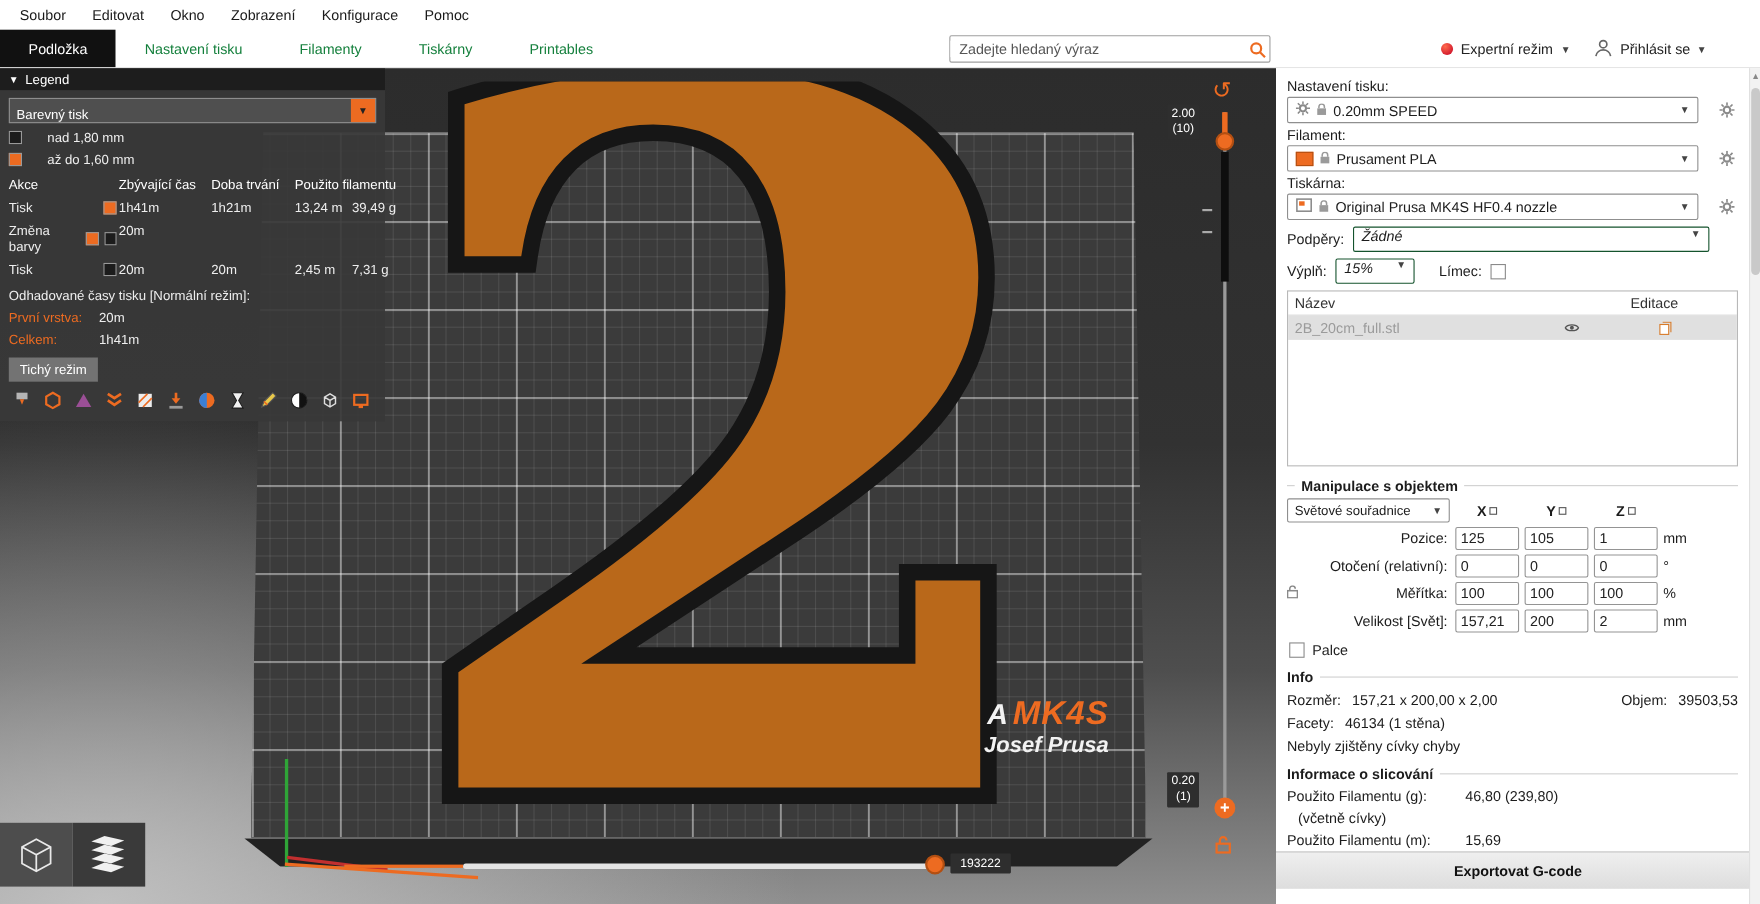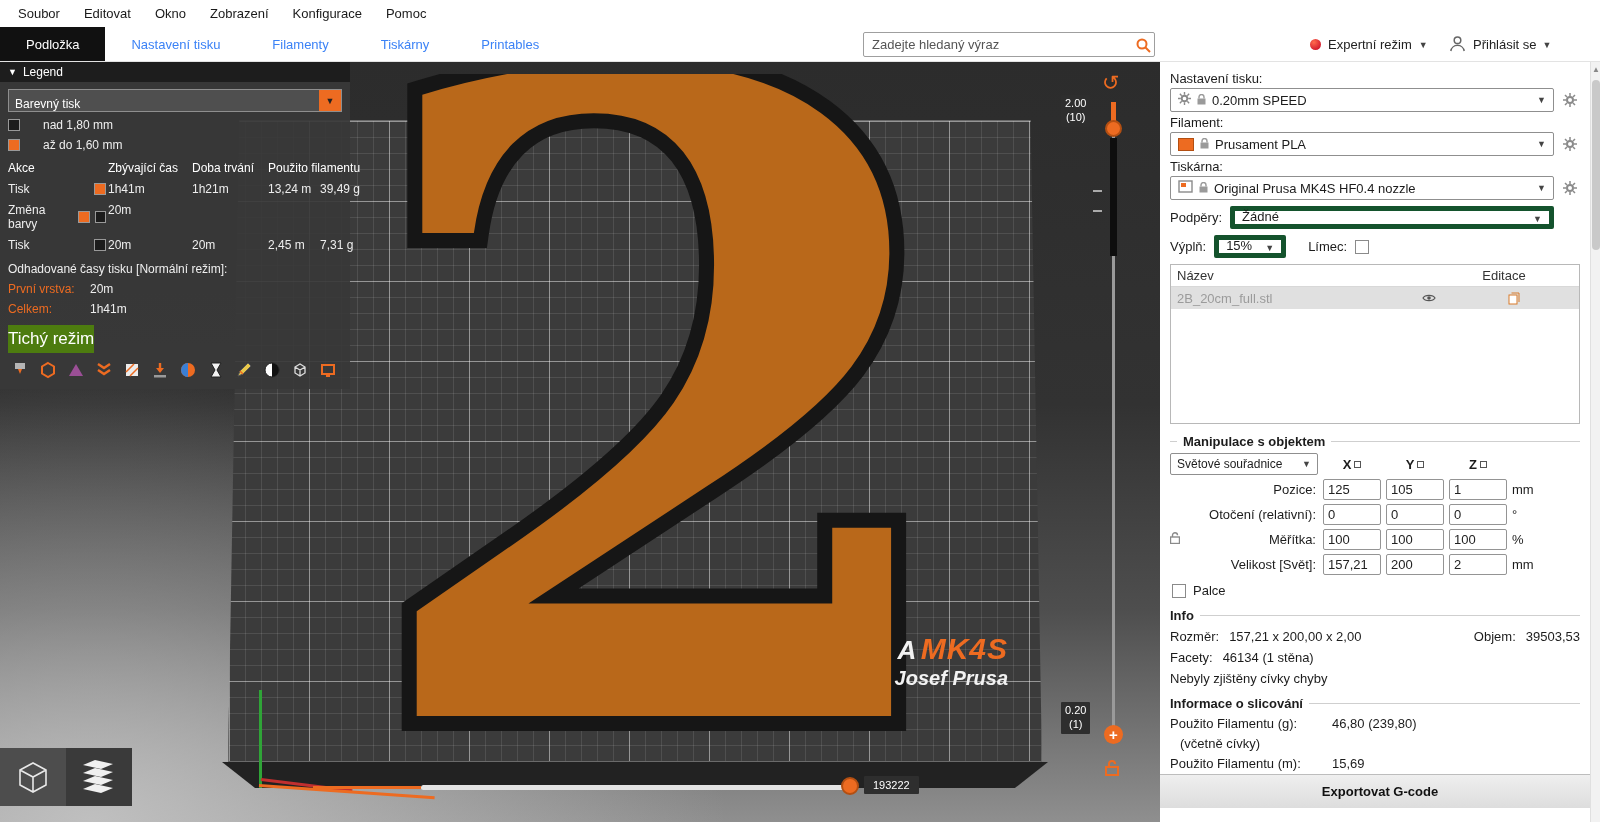--- a/index.html
+++ b/index.html
@@ -5,21 +5,21 @@
   * { margin:0; padding:0; box-sizing:border-box; }
   body { font-family:"Liberation Sans", sans-serif; background:#fff; }
   .window { position:relative; width:1600px; height:822px; overflow:hidden; background:#fff; }
 
   
   .menubar { height:27px; display:flex; align-items:center; padding-left:6px; font-size:13px; color:#1a1a1a; background:#fff; }
   .menu-item { padding:5px 12px; cursor:default; }
 
   
   .tabbar { position:relative; height:35px; background:#fff; border-bottom:1px solid #e3e3e3; display:flex; align-items:stretch; }
-  .tab { display:flex; align-items:center; padding:0 26px; font-size:13px; color:#3b82f6; }
+  .tab { display:flex; align-items:center; padding:0 26px; font-size:13px; color:#15803d; }
   .tab.active { background:#111; color:#fff; }
   .searchbox { position:absolute; left:863px; top:5px; width:292px; height:25px; border:1px solid #9f9f9f; border-radius:2px; display:flex; align-items:center; background:#fff; }
   .searchbox input { flex:1; border:none; outline:none; font-size:13px; padding:0 8px; color:#333; font-family:"Liberation Sans",sans-serif; }
   .searchbox input::placeholder { color:#555; }
   .search-ic { width:22px; display:flex; justify-content:center; }
   .expert { position:absolute; left:1310px; top:0; height:35px; display:flex; align-items:center; gap:7px; font-size:13px; color:#222; }
   .dot { width:11px; height:11px; border-radius:50%; background:radial-gradient(circle at 35% 30%, #ff6a4d, #c40023); }
   .login { position:absolute; left:1448px; top:0; height:35px; display:flex; align-items:center; gap:6px; font-size:13px; color:#222; }
   .chev { font-size:9px; color:#444; }
 
@@ -63,21 +63,21 @@
   .legend-combo .lc-btn { width:22px; height:21px; background:#ED6B21; display:flex; align-items:center; justify-content:center; color:#222; font-size:9px; }
   .lrange { display:flex; align-items:center; gap:23px; font-size:12px; margin-top:6px; }
   .swatch { width:12px; height:12px; border:1px solid #999; display:inline-block; }
   .ltable { display:grid; grid-template-columns:98px 82px 74px 50px 42px; font-size:12px; margin-top:9px; row-gap:7px; column-gap:2px; }
   .ltable .hdr { color:#fff; }
   .ltable .span2 { grid-column:span 2; }
   .lact { display:flex; align-items:center; gap:5px;justify-content:space-between; }
   .est-title { font-size:12px; margin-top:10px; }
   .est-row { font-size:12px; margin-top:6px; }
   .est-row .lab { color:#ED6B21; display:inline-block; width:82px; }
-  .stealth { display:inline-block; margin-top:9px; background:#4d7c0f; color:#fff; font-size:17px; padding:4px 0; }
+  .stealth { display:inline-block; margin-top:9px; background:#737373; color:#fff; font-size:12px; padding:4px 10px; }
   .tools { display:flex; align-items:center; gap:7px; padding:6px 4px 2px 2px; }
   .tool { width:22px; height:22px; display:flex; align-items:center; justify-content:center; }
 
   
   .vslider { position:absolute; z-index:5; }
   .rotate-btn { left:1102px; top:10px; color:#ED6B21; font-size:21px; line-height:1; }
   .vtrack { left:1112px; top:40px; width:3px; height:640px; background:#9a9a9a; }
   .vtrack-orange { left:1111px; top:40px; width:5px; height:28px; background:#ED6B21; }
   .vtrack-black { left:1110px; top:76px; width:7px; height:118px; background:#0e0e0e; }
   .vhandle { left:1105px; top:58px; width:17px; height:17px; border-radius:50%; background:#ED6B21; border:2px solid #b34f12; }
@@ -96,27 +96,27 @@
 
   
   .thumbs { position:absolute; left:0; top:686px; display:flex; z-index:6; }
   .thumb { width:66px; height:58px; display:flex; align-items:center; justify-content:center; }
   .thumb-3d { background:#4d4d4d; }
   .thumb-layers { background:#3a3a3a; }
 
   
   .panel { position:absolute; left:1160px; top:62px; width:430px; height:760px; background:#fff; padding:6px 10px 0 10px; font-size:13px; color:#1c1c1c; }
   .plabel { margin:3px 0 2px 0; }
-  .combo-row { display:flex; align-items:center; gap:6px; margin-bottom:2px; }
+  .combo-row { display:flex; align-items:center; gap:16px; margin-bottom:2px; }
   .combo { flex:1; height:24px; border:1px solid #8f8f8f; border-radius:2px; background:#fff; display:flex; align-items:center; gap:6px; padding:0 7px; font-size:13px; }
   .combo .ctext { flex:1; white-space:nowrap; overflow:hidden; }
   .gear-btn { width:20px; display:flex; justify-content:center; }
   .fil-swatch { width:16px; height:13px; background:#ED6B21; border:1px solid #b34f12; }
   .small-row { display:flex; align-items:center; gap:8px; margin:6px 0; }
-  .combo-sm { height:23px; border:5px solid #14532d; border-radius:2px; display:flex; align-items:flex-end; gap:6px; padding:0 7px; font-size:13px; }
+  .combo-sm { height:23px; border:1px solid #14532d; border-radius:2px; display:flex; align-items:flex-start; gap:6px; padding:0 7px; font-size:13px;font-style:italic; }
   .cbx { width:14px; height:14px; border:1px solid #8a8a8a; background:#fff; display:inline-block; }
 
   .objtable { border:1px solid #b8b8b8; height:160px; margin-top:6px; background:#fff; }
   .objhead { height:22px; display:flex; align-items:center; border-bottom:1px solid #d8d8d8; font-size:13px; color:#333; }
   .objhead .hn { flex:1; padding-left:6px; }
   .objhead .he { width:150px; text-align:center; }
   .objrow { height:22px; display:flex; align-items:center; background:#e0e0e0; }
   .objrow .rn { flex:1; padding-left:6px; color:#9b9b9b; font-size:13px; }
   .objrow .re { width:40px; display:flex; justify-content:center; }
   .objrow .rc { width:130px; display:flex; justify-content:center; }

